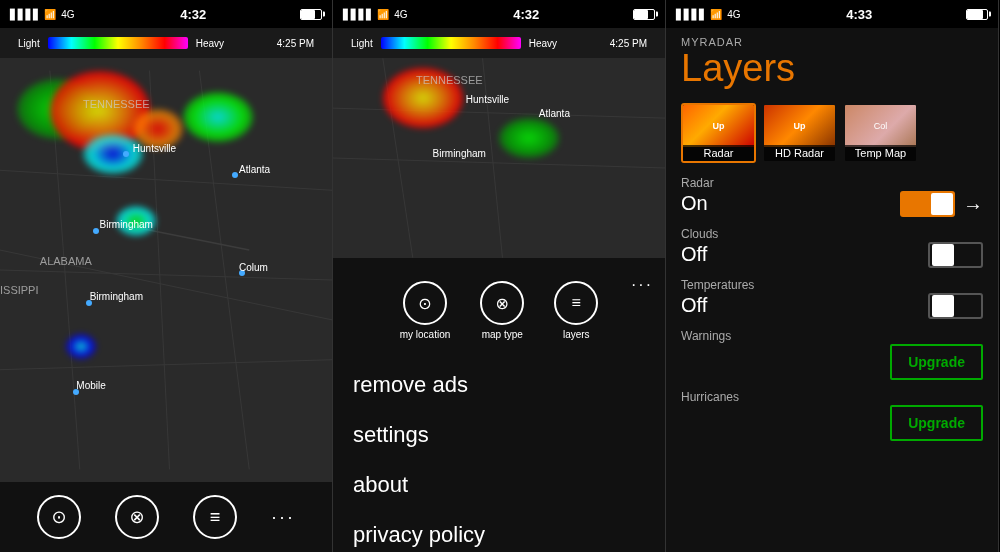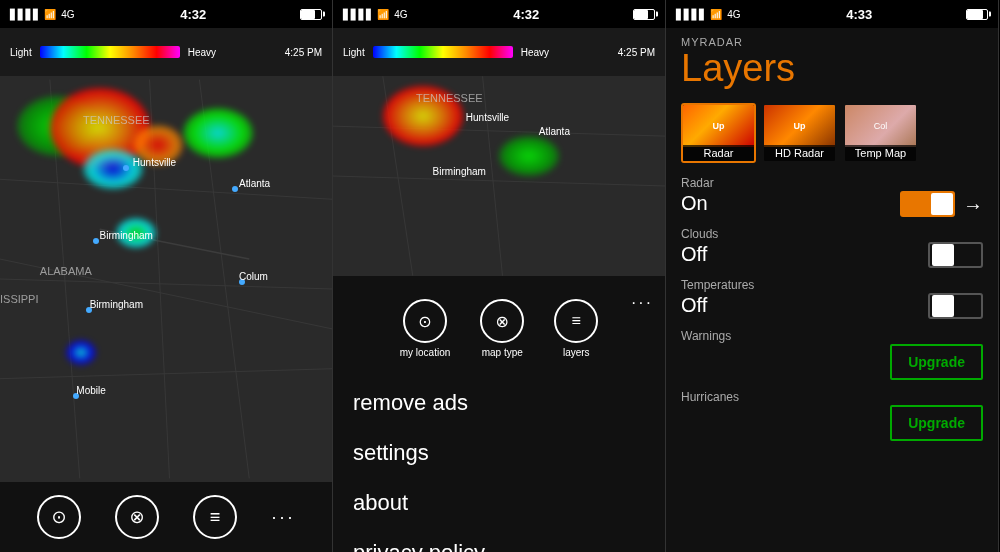--- a/index.html
+++ b/index.html
@@ -75,26 +75,26 @@
     }
     .battery-fill {
       height: 100%;
       background: #fff;
       border-radius: 1px;
     }
 
     
     .radar-header {
       background: #1a1a1a;
-      padding: 4px 10px;
+      padding: 4px 18px;
       display: flex;
       align-items: center;
       gap: 8px;
       flex-shrink: 0;
-      height: 48px;
+      height: 30px;
     }
     .legend-label {
       color: #fff;
       font-size: 10px;
     }
     .legend-bar {
       width: 140px;
       height: 12px;
       background: linear-gradient(to right, #00f, #0ff, #0f0, #ff0, #f80, #f00, #f0f);
       border-radius: 2px;

